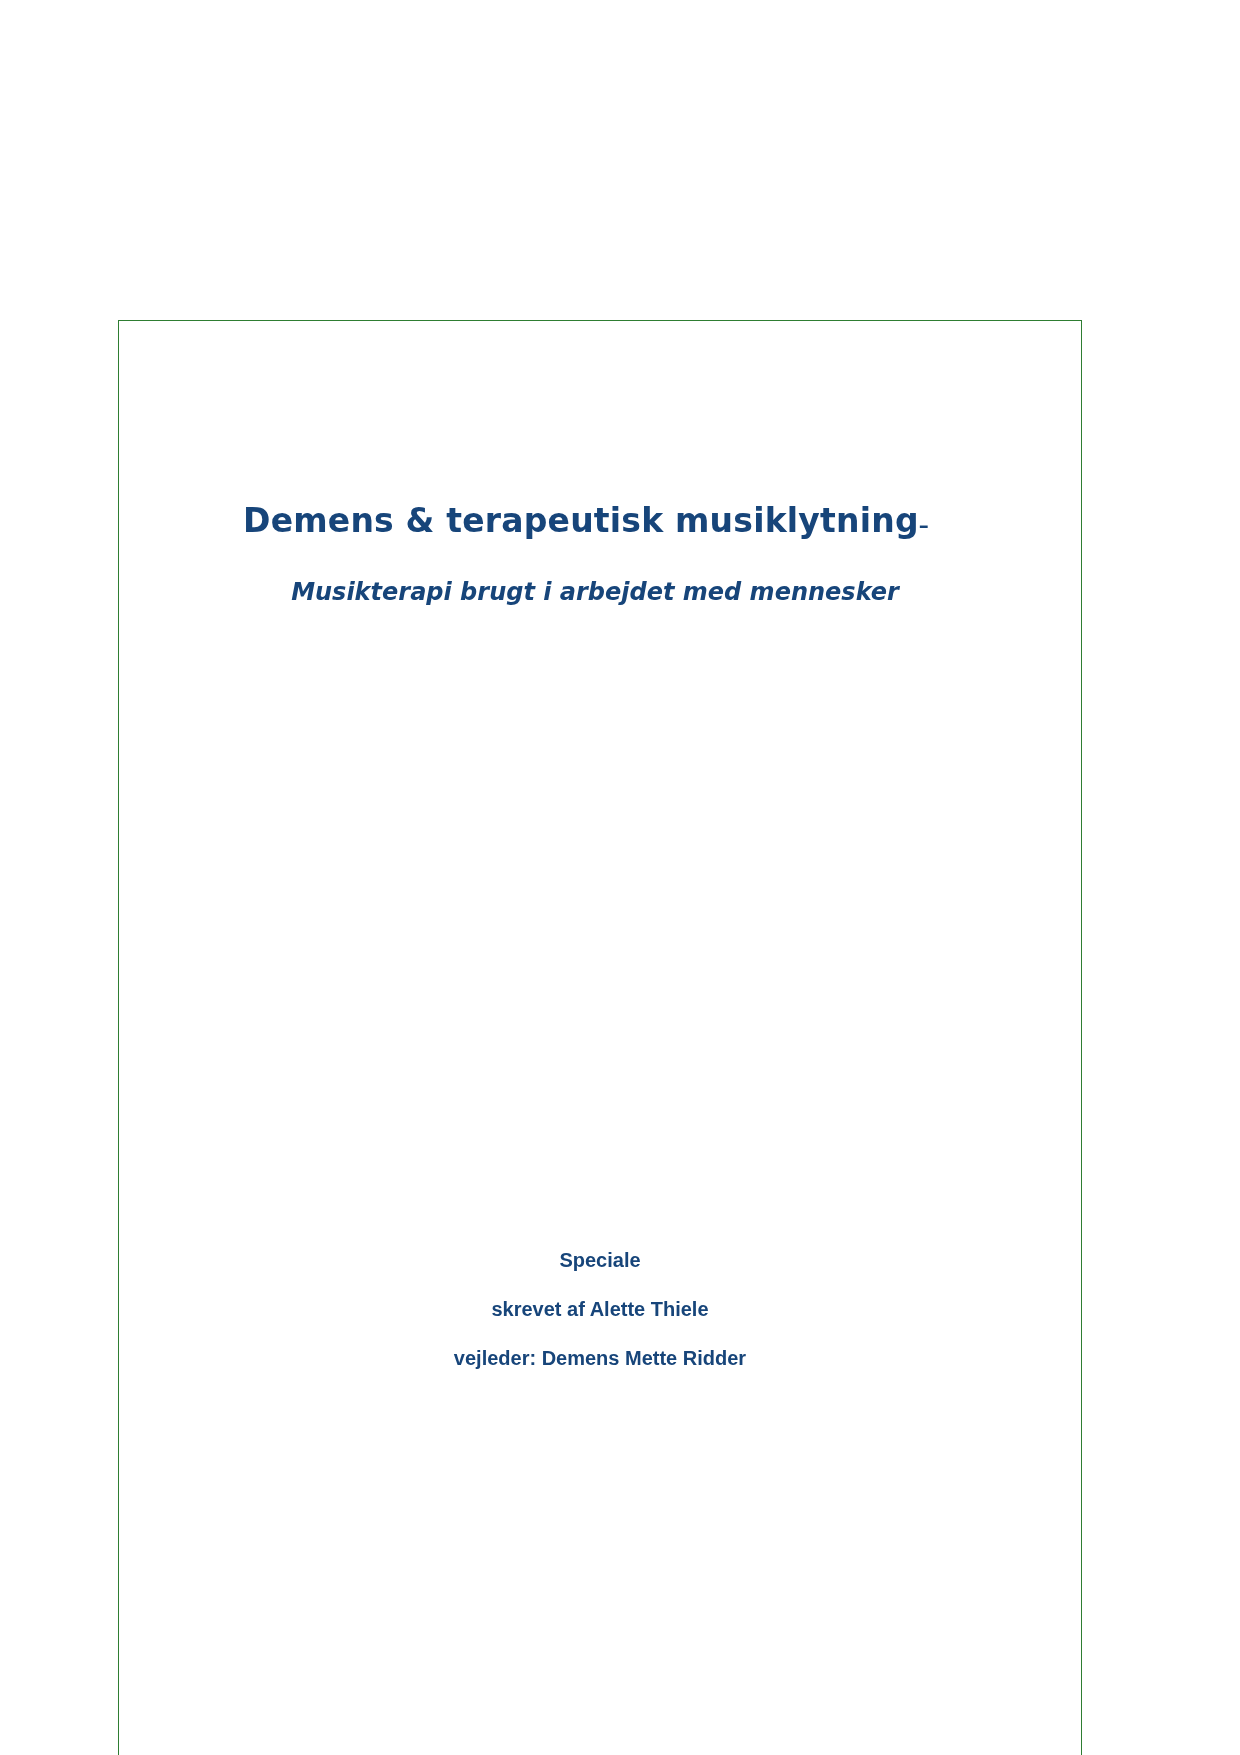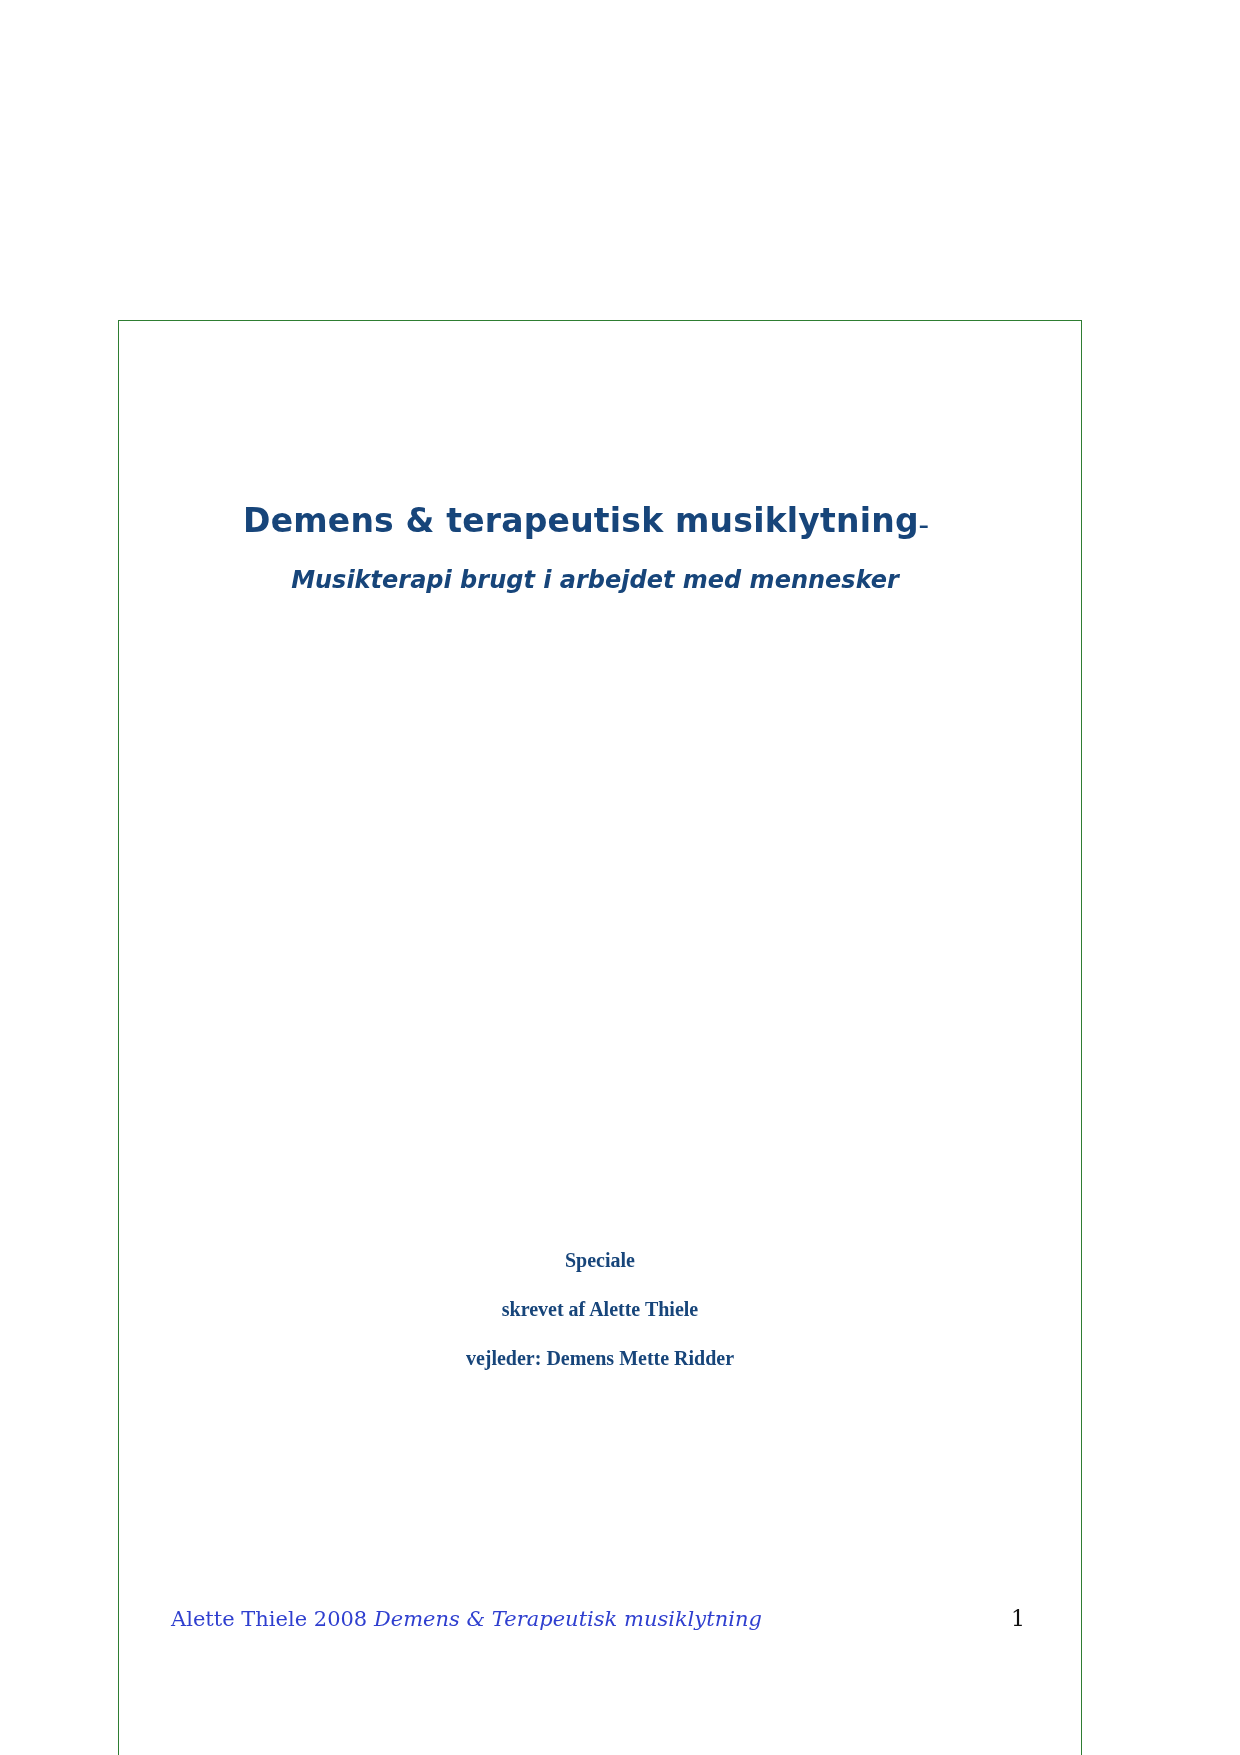--- a/index.html
+++ b/index.html
@@ -45,21 +45,21 @@
     text-align: center;
   }
 
   .title-line-1 {
     font-family: "DejaVu Sans", sans-serif;
     font-weight: bold;
     font-size: 33px;
     color: #17457a;
     letter-spacing: 0.2px;
     line-height: 1.2;
-    margin-bottom: 16px;
+    margin-bottom: 28px;
     padding-right: 28px;
   }
   .title-line-1 .dash {
     font-size: 20px;
     font-weight: bold;
   }
 
   .subtitle {
     font-family: "DejaVu Sans", sans-serif;
     font-weight: bold;
@@ -72,21 +72,21 @@
 
   .author-block {
     position: absolute;
     left: 0;
     top: 915px;
     width: 100%;
     text-align: center;
     padding-right: 10px;
   }
   .author-block div {
-    font-family: Liberation Serif, serif;
+    font-family: Liberation Sans, sans-serif;
     font-weight: bold;
     font-size: 20px;
     color: #17457a;
     line-height: 2.45;
   }
 
   .footer {
     position: absolute;
     left: 52px;
     right: 46px;
@@ -126,22 +126,15 @@
         <div>Musikterapi brugt i arbejdet med mennesker</div>
       </div>
     </div>
 
     <div class="author-block">
       <div>Speciale</div>
       <div>skrevet af Alette Thiele</div>
       <div>vejleder: Demens Mette Ridder</div>
     </div>
 
-    <div class="footer">
-      <div class="footer-text">
-        <span>Alette Thiele 2008</span>
-        <span class="ital">Demens &amp; Terapeutisk musiklytning</span>
-      </div>
-      <div class="footer-page">1</div>
-    </div>
 
   </div>
 </div>
 
 </body></html>

